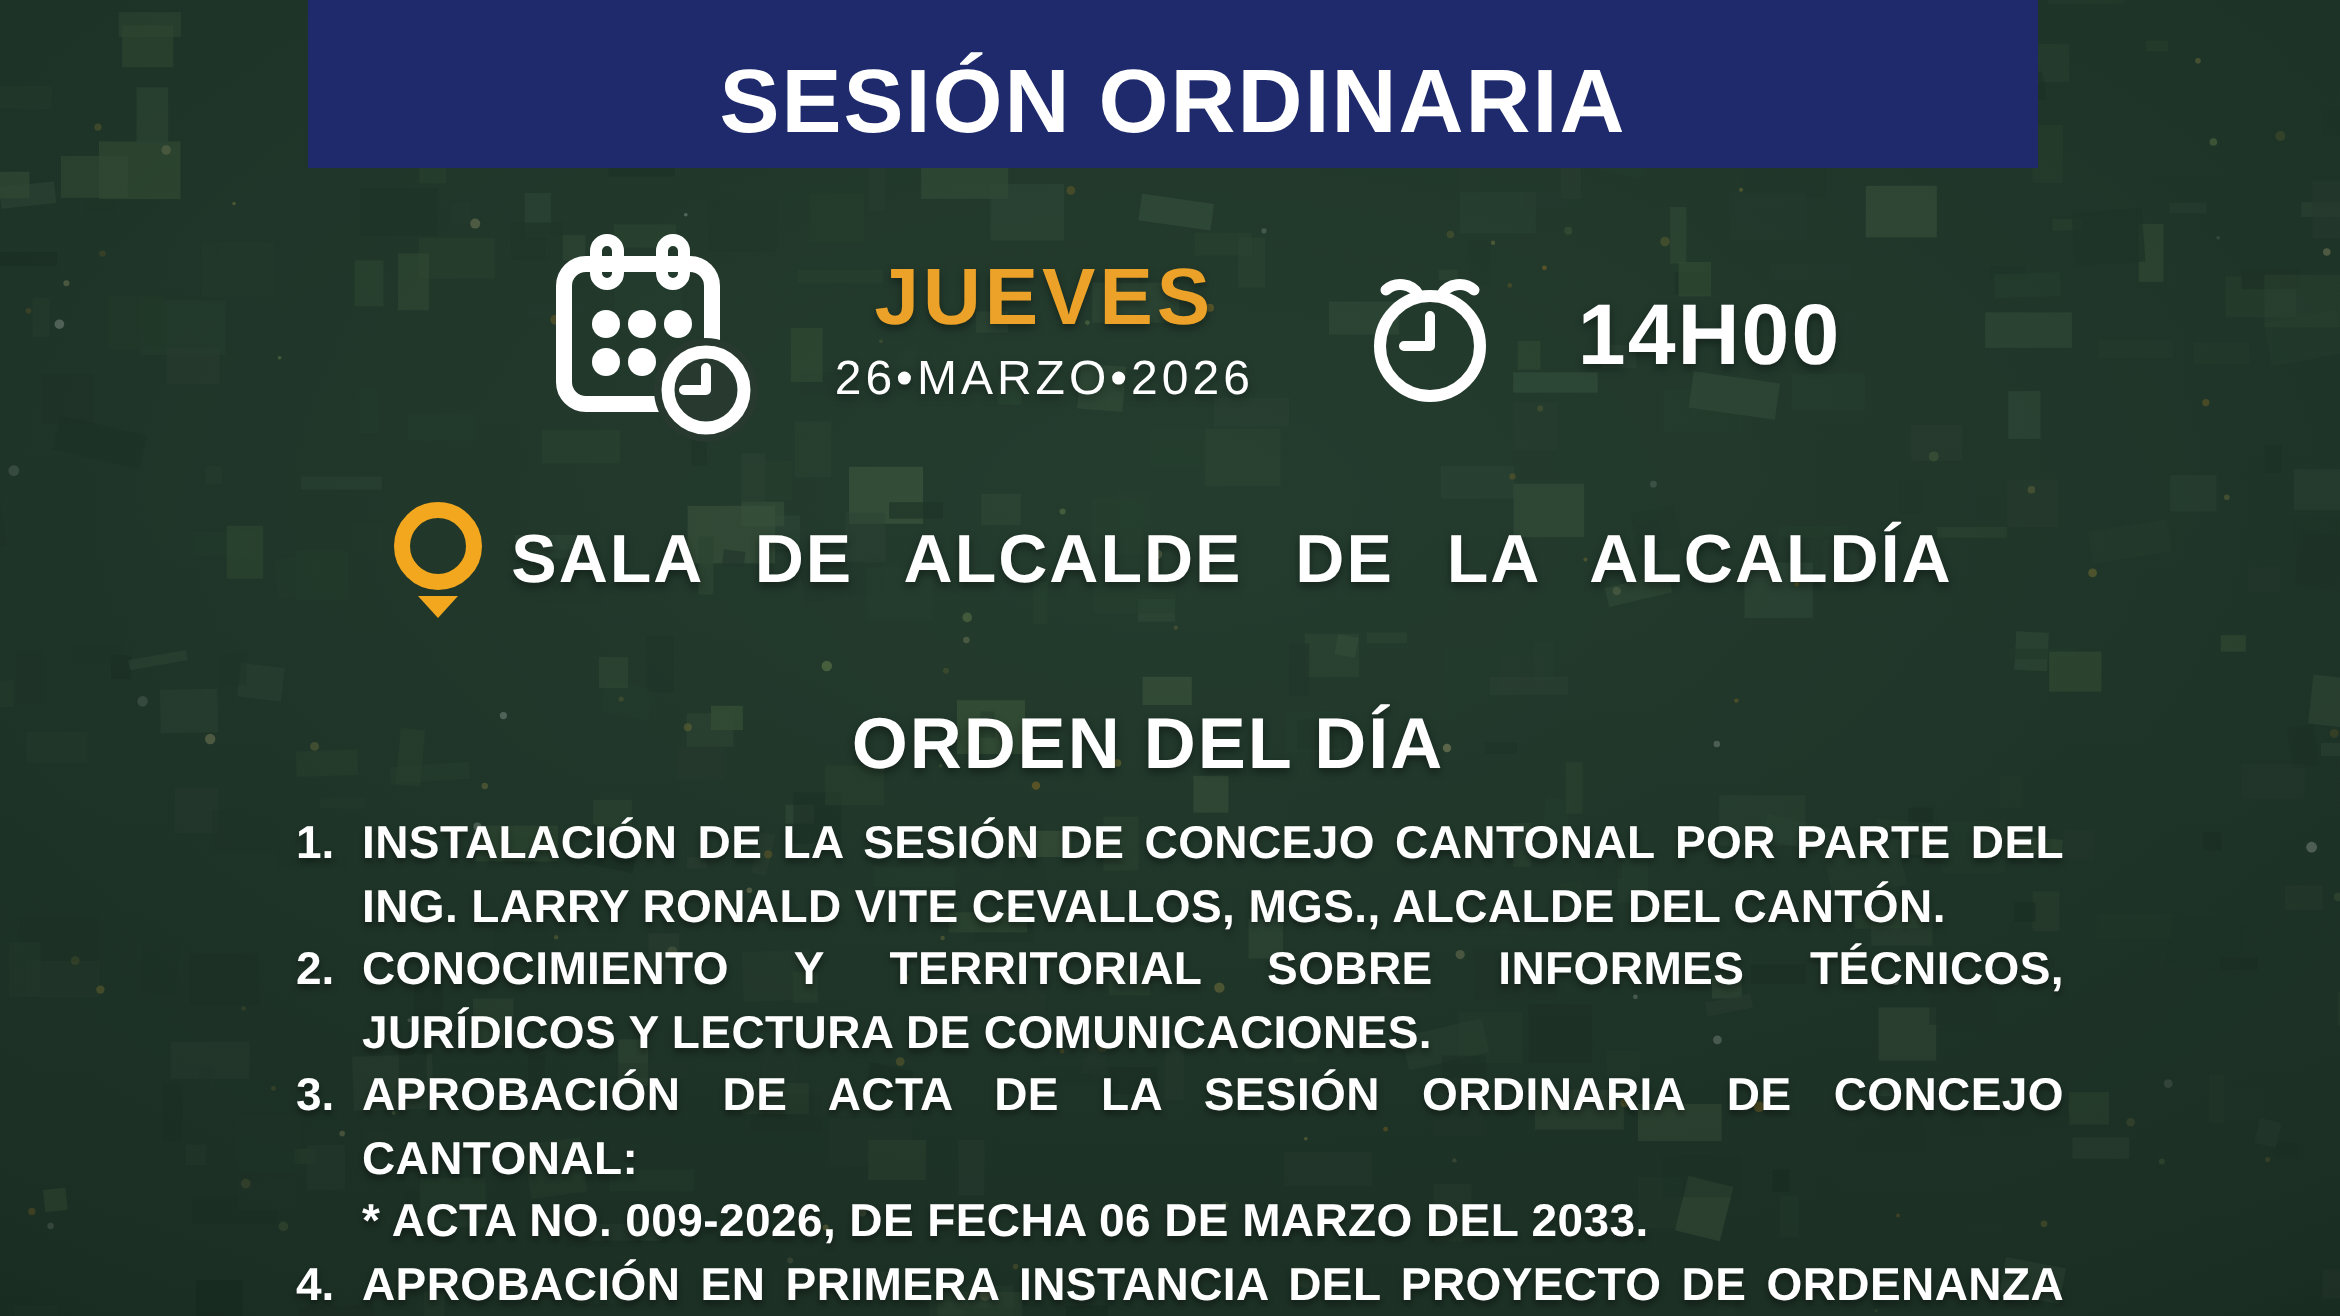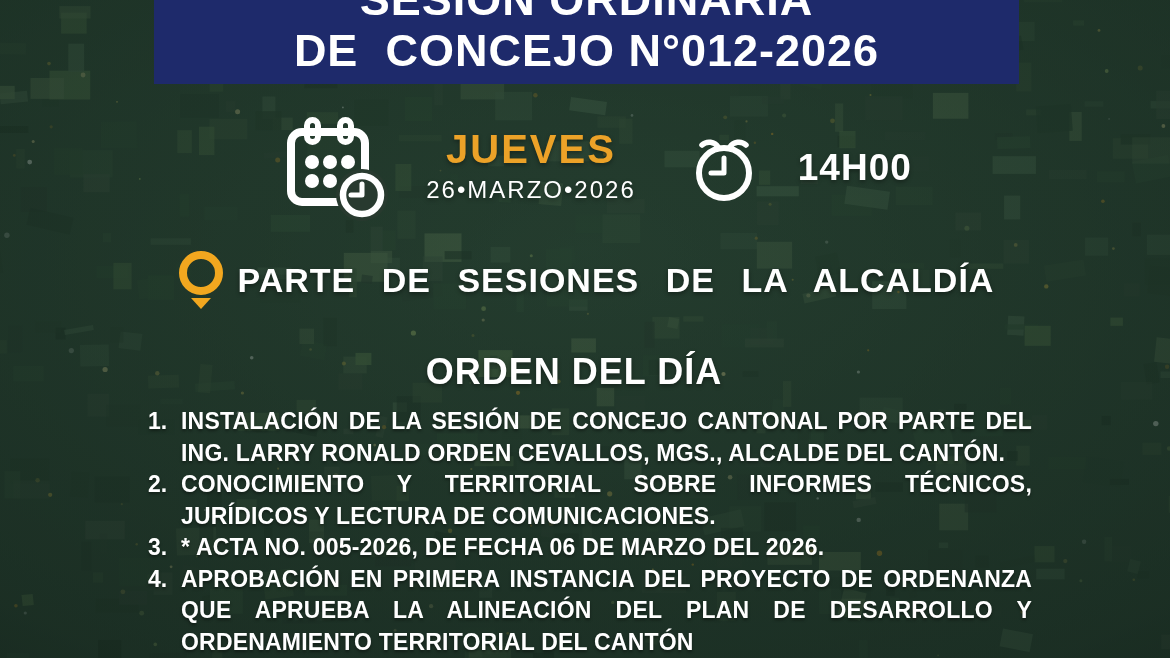--- a/index.html
+++ b/index.html
@@ -58,21 +58,21 @@
     letter-spacing: 2px; line-height: 44px;
     text-shadow: 0 2px 4px rgba(0,0,0,0.35);
   }
   .date-label {
     color: #fff; font-weight: normal; font-size: 24px;
     letter-spacing: 2px; line-height: 38px;
     text-shadow: 0 2px 4px rgba(0,0,0,0.35);
   }
   .alarm-icon-wrap { width: 72px; height: 72px; margin-left: 14px; flex: 0 0 auto; }
   .time-label {
-    color: #fff; font-weight: bold; font-size: 37px; letter-spacing: 1px;
+    color: #fff; font-weight: bold; font-size: 43px; letter-spacing: 1px;
     text-shadow: 0 2px 4px rgba(0,0,0,0.35);
   }
   
   .location-row {
     position: absolute; z-index: 2;
     left: 0; top: 248px; width: 1170px;
     display: flex; align-items: center; justify-content: center;
     gap: 12px;
   }
   .pin-icon-wrap { width: 50px; height: 64px; flex: 0 0 auto; }
@@ -619,21 +619,20 @@
       <circle cx="870.5" cy="94.9" r="1.0" fill="#e8c049" opacity="0.67"></circle>
       <circle cx="652.9" cy="569.4" r="0.9" fill="#ffd86b" opacity="0.72"></circle>
       <circle cx="395.1" cy="630.2" r="1.5" fill="#ffe9a8" opacity="0.35"></circle>
       <circle cx="413.4" cy="333.0" r="2.6" fill="#b9cf7a" opacity="0.70"></circle>
       <circle cx="812.2" cy="551.3" r="2.2" fill="#e8c049" opacity="0.69"></circle>
     </svg>
   <div class="photo-overlay"></div>
 
   <header class="banner">
     <div class="banner-line">SESIÓN ORDINARIA</div>
-    <div class="banner-line">DE  CONCEJO N°012-2026</div>
   </header>
 
   <div class="datetime-row">
     <div class="cal-icon-wrap">
       <svg viewBox="0 0 106 106" width="106" height="106" xmlns="http://www.w3.org/2000/svg">
         <rect x="9" y="17" width="74" height="70" rx="11" fill="none" stroke="#fff" stroke-width="8"></rect>
         <rect x="25" y="5" width="11" height="22" rx="5.5" fill="none" stroke="#fff" stroke-width="6"></rect>
         <rect x="58" y="5" width="11" height="22" rx="5.5" fill="none" stroke="#fff" stroke-width="6"></rect>
         <circle cx="30" cy="47" r="7" fill="#fff"></circle>
         <circle cx="48" cy="47" r="7" fill="#fff"></circle>
@@ -660,44 +659,45 @@
     <div class="time-label">14H00</div>
   </div>
 
   <div class="location-row">
     <div class="pin-icon-wrap">
       <svg viewBox="0 0 50 64" width="50" height="64" xmlns="http://www.w3.org/2000/svg">
         <circle cx="25" cy="25" r="18" fill="none" stroke="#F2A71F" stroke-width="8"></circle>
         <path d="M15 50 L35 50 L25 61 Z" fill="#F2A71F"></path>
       </svg>
     </div>
-    <div class="location-label">PARTE DE SESIONES DE LA ALCALDÍA</div>
+    <div class="location-label">SALA DE ALCALDE DE LA ALCALDÍA</div>
   </div>
 
   <div class="orden-title">ORDEN DEL DÍA</div>
 
   <div class="agenda">
     <div class="agenda-item">
       <div class="agenda-num">1.</div>
       <div class="agenda-body">
-        <div class="agenda-text">INSTALACIÓN DE LA SESIÓN DE CONCEJO CANTONAL POR PARTE DEL ING. LARRY  RONALD  ORDEN CEVALLOS, MGS., ALCALDE DEL CANTÓN.</div>
+        <div class="agenda-text">INSTALACIÓN DE LA SESIÓN DE CONCEJO CANTONAL POR PARTE DEL ING. LARRY  RONALD  VITE CEVALLOS, MGS., ALCALDE DEL CANTÓN.</div>
 
       </div>
     </div>
     <div class="agenda-item">
       <div class="agenda-num">2.</div>
       <div class="agenda-body">
         <div class="agenda-text">CONOCIMIENTO Y TERRITORIAL SOBRE INFORMES TÉCNICOS, JURÍDICOS Y LECTURA DE COMUNICACIONES.</div>
 
       </div>
     </div>
     <div class="agenda-item">
       <div class="agenda-num">3.</div>
       <div class="agenda-body">
-        <div class="agenda-sub">* ACTA NO. 005-2026, DE FECHA 06 DE MARZO DEL 2026.</div>
+        <div class="agenda-text">APROBACIÓN DE ACTA DE LA SESIÓN ORDINARIA DE CONCEJO CANTONAL:</div>
+        <div class="agenda-sub">* ACTA NO. 009-2026, DE FECHA 06 DE MARZO DEL 2033.</div>
       </div>
     </div>
     <div class="agenda-item">
       <div class="agenda-num">4.</div>
       <div class="agenda-body">
         <div class="agenda-text">APROBACIÓN EN PRIMERA INSTANCIA DEL PROYECTO DE ORDENANZA QUE APRUEBA LA ALINEACIÓN DEL PLAN DE DESARROLLO Y ORDENAMIENTO TERRITORIAL DEL CANTÓN</div>
 
       </div>
     </div>
   </div>

